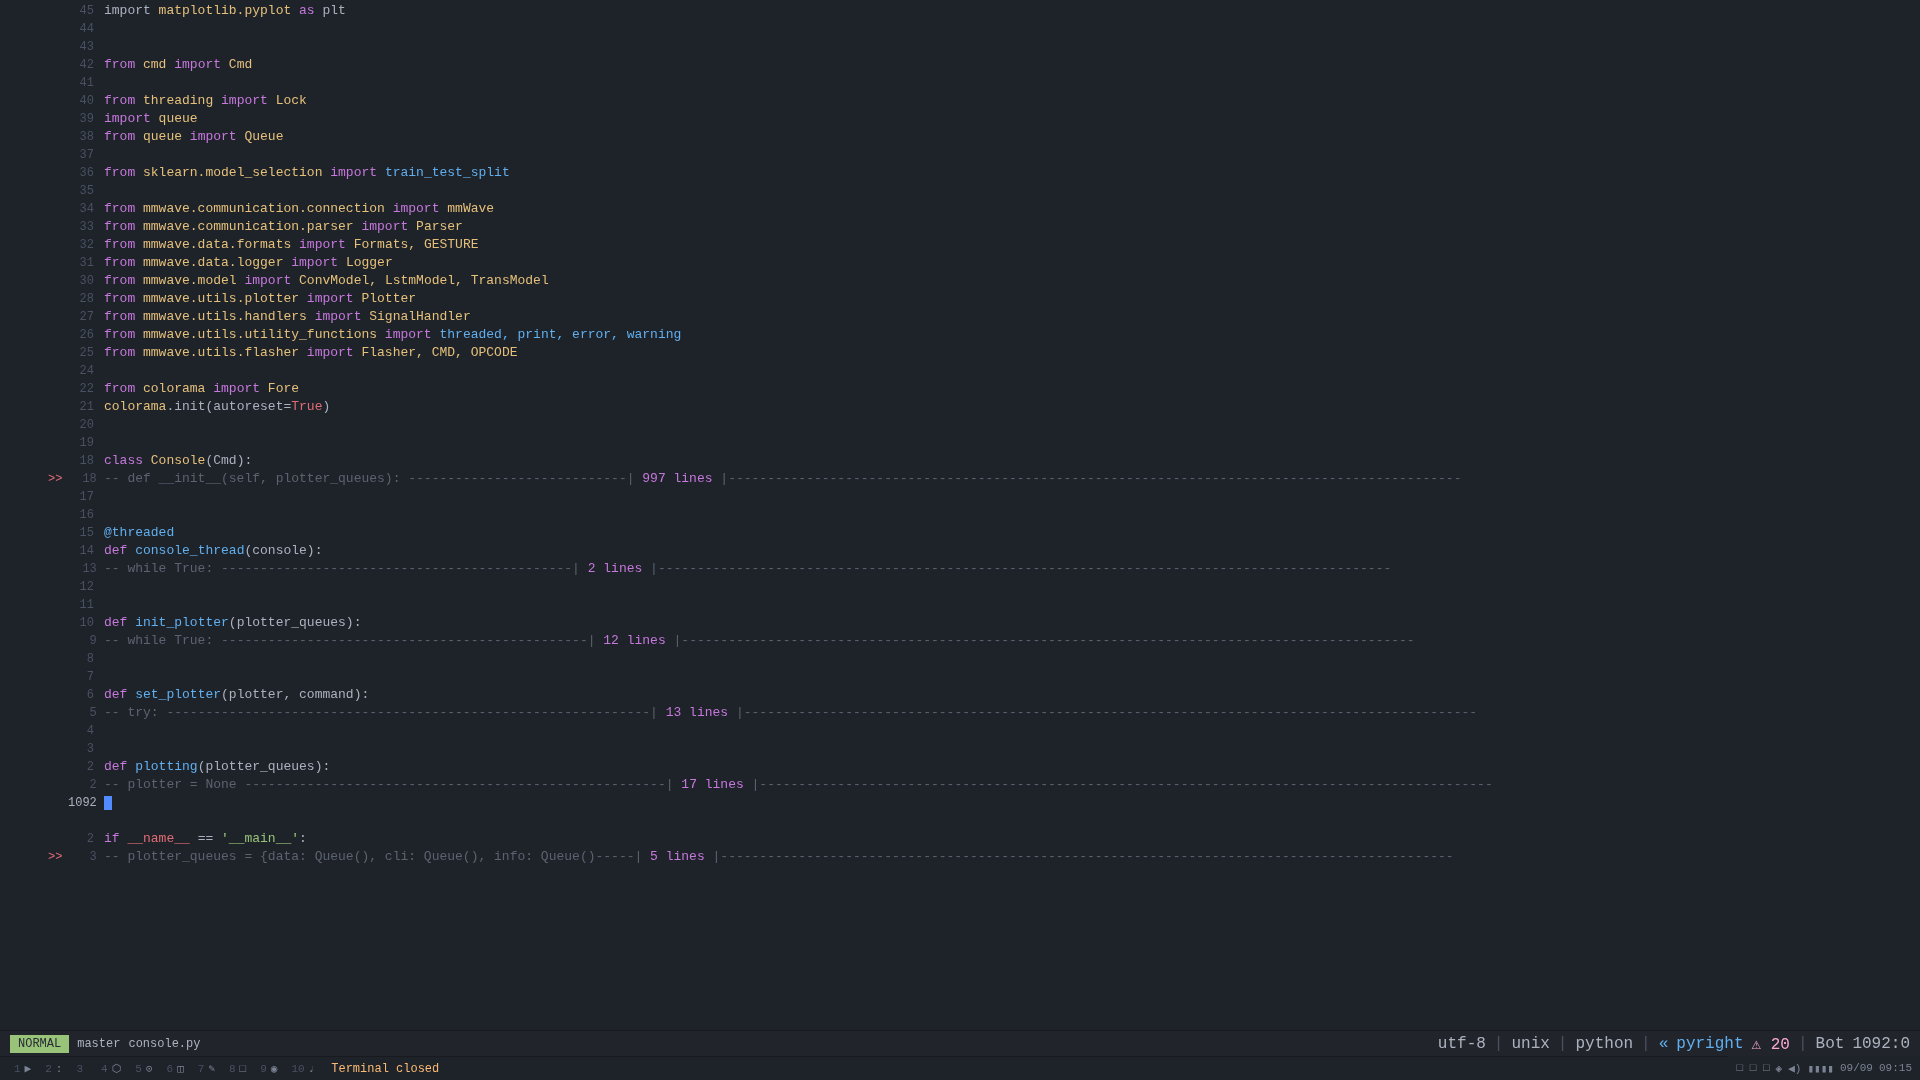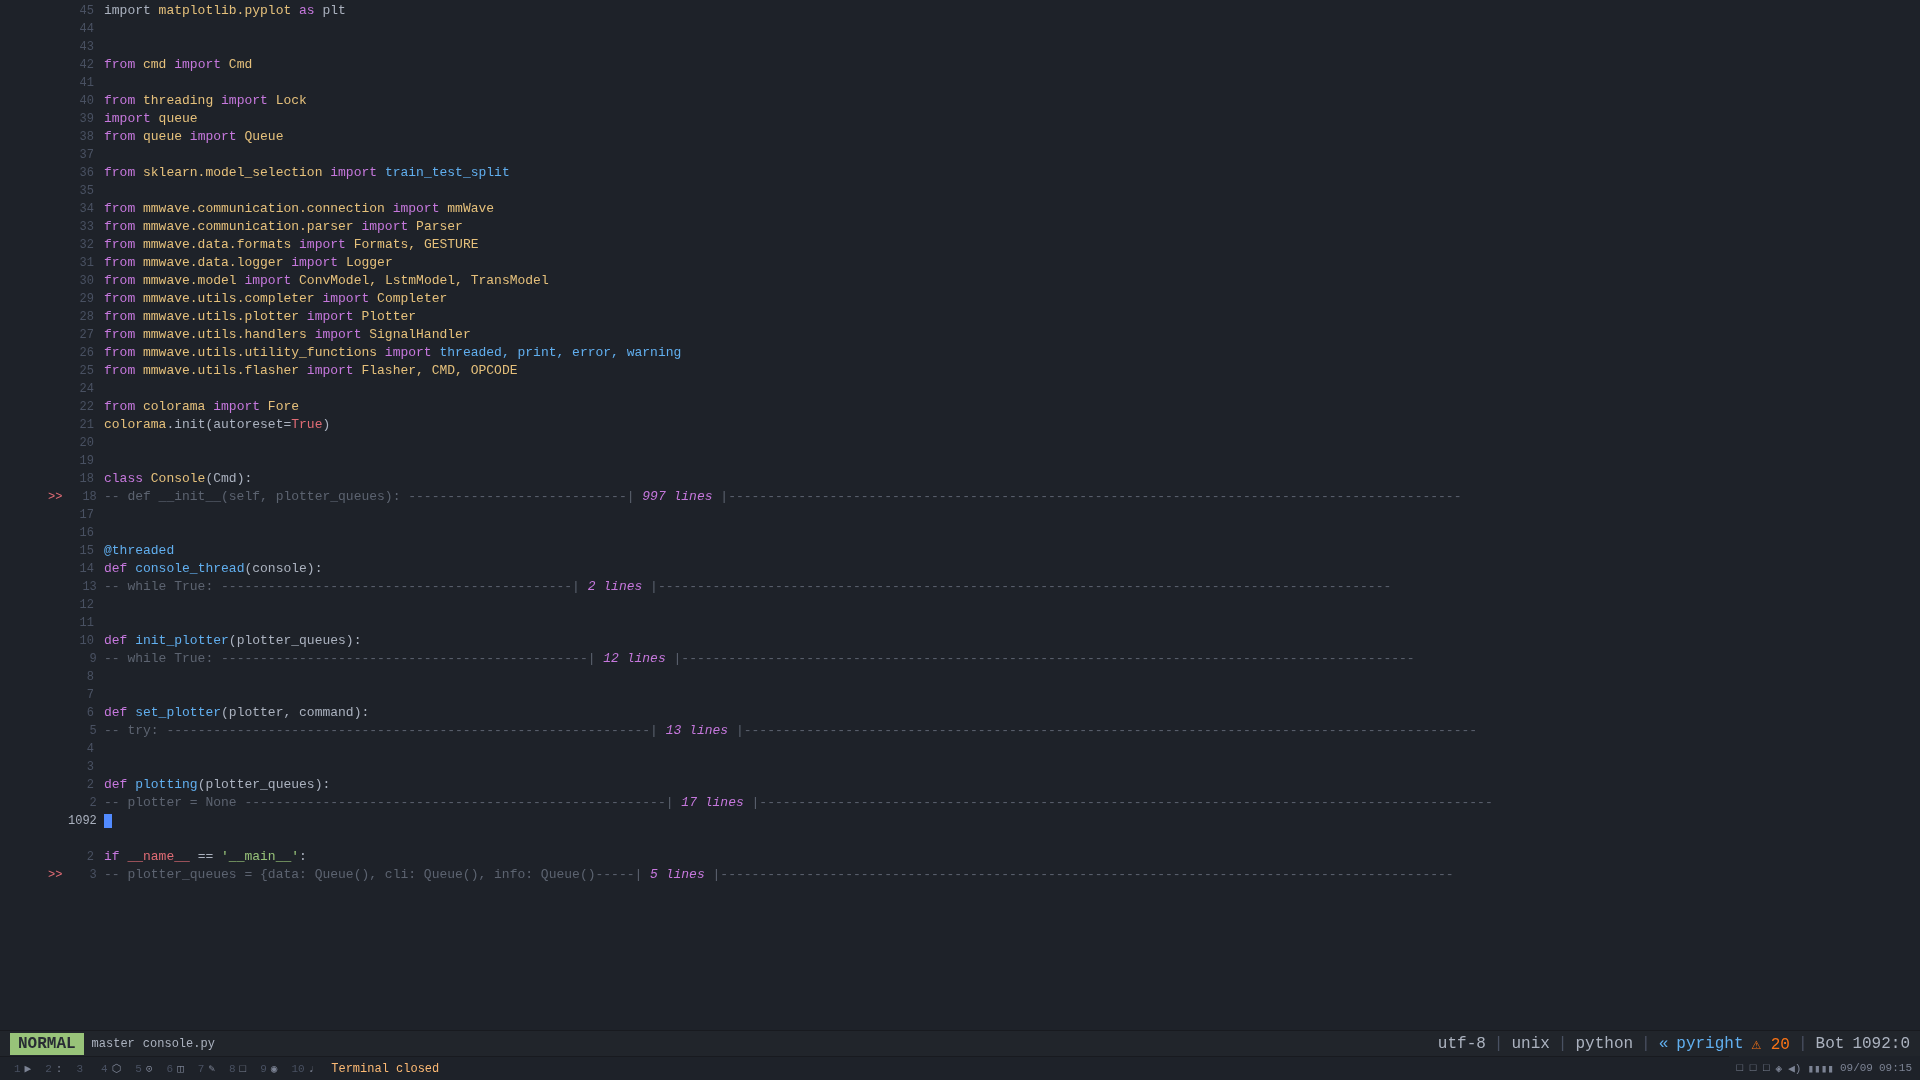--- a/index.html
+++ b/index.html
@@ -59,39 +59,39 @@
     
     .kw { color: #c678dd; }
     .kw2 { color: #e06c75; }
     .fn { color: #61afef; }
     .str { color: #98c379; }
     .cls { color: #e5c07b; }
     .imp { color: #abb2bf; }
     .mod { color: #e5c07b; }
     .dec { color: #61afef; }
     .fold-line { color: #5c6370; }
-    .num-lines { color: #c678dd; font-style: italic; }
+    .num-lines { color: #c678dd; }
 
     
     #statusbar {
       height: 26px;
       background: #21252b;
       display: flex;
       align-items: center;
       padding: 0 10px;
       font-size: 12px;
       border-top: 1px solid #181a1f;
     }
     .status-mode {
       background: #98c379;
       color: #282c34;
       padding: 2px 8px;
-      font-weight: bold;
+      font-weight: normal;
       margin-right: 8px;
-      font-size: 16px;
+      font-size: 12px;
     }
     .status-branch {
       color: #abb2bf;
       margin-right: 8px;
     }
     .status-file {
       color: #abb2bf;
       margin-right: auto;
     }
     .status-right {
@@ -101,21 +101,21 @@
       color: #abb2bf;
       font-size: 16px;
     }
     .status-sep {
       color: #495162;
     }
     .status-pyright {
       color: #61afef;
     }
     .status-warning {
-      color: #f97316;
+      color: #f9a8d4;
       text-align: right;
     }
     .status-bot {
       color: #abb2bf;
     }
     .status-pos {
       color: #abb2bf;
     }
 
     
@@ -182,21 +182,20 @@
       <div class="code-line"><span class="line-indicator"></span><span class="line-num">39</span><span class="code-content"><span class="kw">import </span><span class="mod">queue</span></span></div>
       <div class="code-line"><span class="line-indicator"></span><span class="line-num">38</span><span class="code-content"><span class="kw">from </span><span class="mod">queue</span><span class="kw"> import </span><span class="cls">Queue</span></span></div>
       <div class="code-line"><span class="line-indicator"></span><span class="line-num">37</span><span class="code-content"></span></div>
       <div class="code-line"><span class="line-indicator"></span><span class="line-num">36</span><span class="code-content"><span class="kw">from </span><span class="mod">sklearn.model_selection</span><span class="kw"> import </span><span class="fn">train_test_split</span></span></div>
       <div class="code-line"><span class="line-indicator"></span><span class="line-num">35</span><span class="code-content"></span></div>
       <div class="code-line"><span class="line-indicator"></span><span class="line-num">34</span><span class="code-content"><span class="kw">from </span><span class="mod">mmwave.communication.connection</span><span class="kw"> import </span><span class="cls">mmWave</span></span></div>
       <div class="code-line"><span class="line-indicator"></span><span class="line-num">33</span><span class="code-content"><span class="kw">from </span><span class="mod">mmwave.communication.parser</span><span class="kw"> import </span><span class="cls">Parser</span></span></div>
       <div class="code-line"><span class="line-indicator"></span><span class="line-num">32</span><span class="code-content"><span class="kw">from </span><span class="mod">mmwave.data.formats</span><span class="kw"> import </span><span class="cls">Formats, GESTURE</span></span></div>
       <div class="code-line"><span class="line-indicator"></span><span class="line-num">31</span><span class="code-content"><span class="kw">from </span><span class="mod">mmwave.data.logger</span><span class="kw"> import </span><span class="cls">Logger</span></span></div>
       <div class="code-line"><span class="line-indicator"></span><span class="line-num">30</span><span class="code-content"><span class="kw">from </span><span class="mod">mmwave.model</span><span class="kw"> import </span><span class="cls">ConvModel, LstmModel, TransModel</span></span></div>
-      <div class="code-line"><span class="line-indicator"></span><span class="line-num">29</span><span class="code-content"><span class="kw">from </span><span class="mod">mmwave.utils.completer</span><span class="kw"> import </span><span class="cls">Completer</span></span></div>
       <div class="code-line"><span class="line-indicator"></span><span class="line-num">28</span><span class="code-content"><span class="kw">from </span><span class="mod">mmwave.utils.plotter</span><span class="kw"> import </span><span class="cls">Plotter</span></span></div>
       <div class="code-line"><span class="line-indicator"></span><span class="line-num">27</span><span class="code-content"><span class="kw">from </span><span class="mod">mmwave.utils.handlers</span><span class="kw"> import </span><span class="cls">SignalHandler</span></span></div>
       <div class="code-line"><span class="line-indicator"></span><span class="line-num">26</span><span class="code-content"><span class="kw">from </span><span class="mod">mmwave.utils.utility_functions</span><span class="kw"> import </span><span class="fn">threaded, print, error, warning</span></span></div>
       <div class="code-line"><span class="line-indicator"></span><span class="line-num">25</span><span class="code-content"><span class="kw">from </span><span class="mod">mmwave.utils.flasher</span><span class="kw"> import </span><span class="cls">Flasher, CMD, OPCODE</span></span></div>
       <div class="code-line"><span class="line-indicator"></span><span class="line-num">24</span><span class="code-content"></span></div>
       <div class="code-line"><span class="line-indicator"></span><span class="line-num">22</span><span class="code-content"><span class="kw">from </span><span class="mod">colorama</span><span class="kw"> import </span><span class="cls">Fore</span></span></div>
       <div class="code-line"><span class="line-indicator"></span><span class="line-num">21</span><span class="code-content"><span class="mod">colorama</span><span class="imp">.init(autoreset=</span><span class="kw2">True</span><span class="imp">)</span></span></div>
       <div class="code-line"><span class="line-indicator"></span><span class="line-num">20</span><span class="code-content"></span></div>
       <div class="code-line"><span class="line-indicator"></span><span class="line-num">19</span><span class="code-content"></span></div>
       <div class="code-line"><span class="line-indicator"></span><span class="line-num">18</span><span class="code-content"><span class="kw">class </span><span class="cls">Console</span><span class="imp">(Cmd):</span></span></div>

